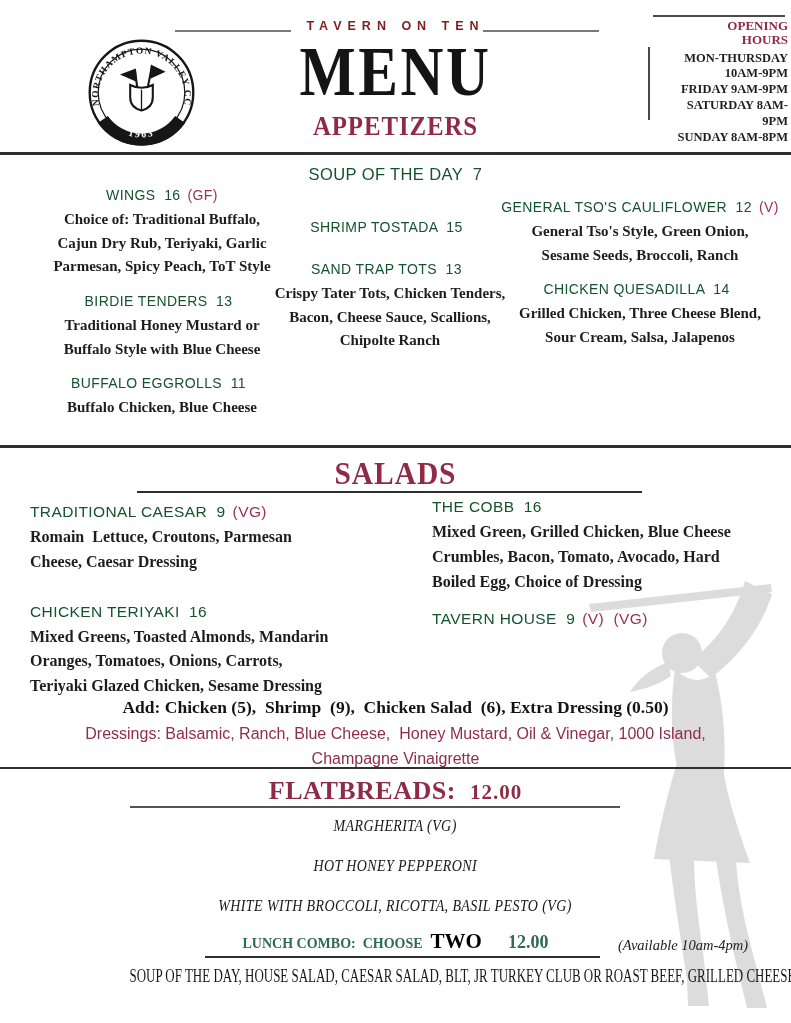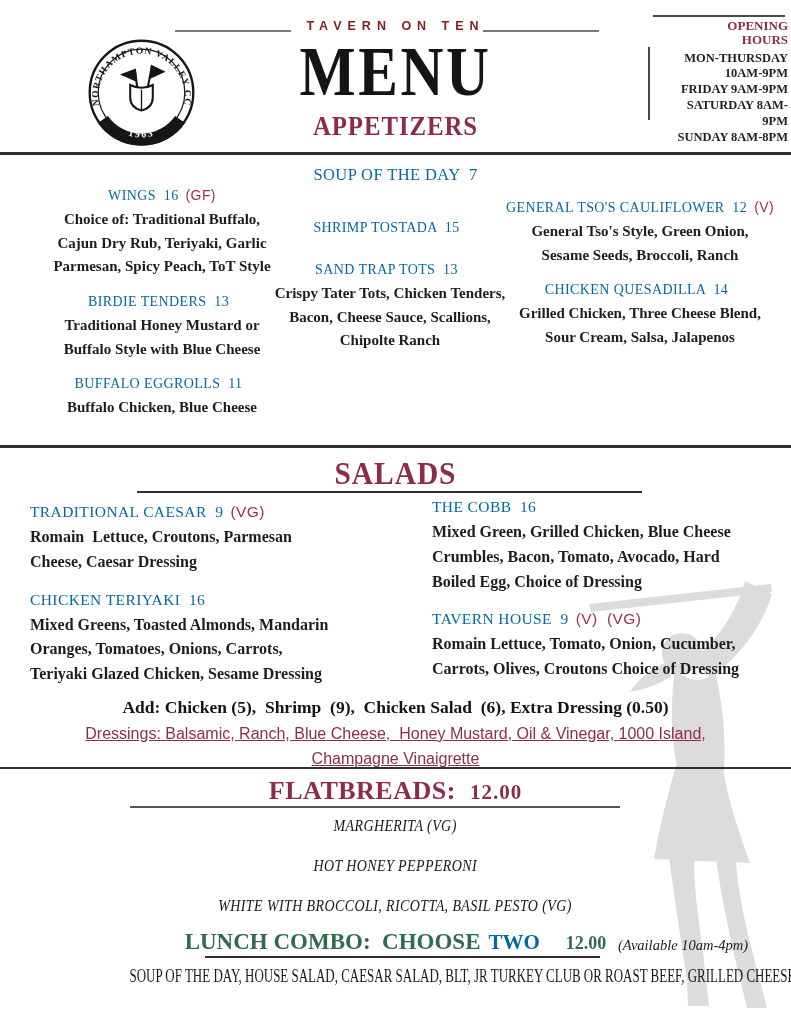--- a/index.html
+++ b/index.html
@@ -18,48 +18,48 @@
   .appetizers-heading{top:111px;font-size:27px;font-weight:bold;letter-spacing:1px;color:#8e2c48;
               transform:scaleX(.92);}
   .hours{left:645px;top:19px;width:143px;text-align:right;z-index:2;}
   .hours-heading{color:#8e2c48;font-weight:bold;font-size:13px;line-height:1.1;white-space:pre-line;
                  font-family:"Liberation Serif",serif;margin-bottom:3px;}
   .hours-lines{font-size:12.5px;line-height:1.27;color:#1f1f1f;white-space:pre-line;font-weight:600;}
 
   
   .col{position:absolute;text-align:center;z-index:2;}
   .item{margin-bottom:13px;}
-  .item-title{white-space:pre;font-family:Liberation Serif, serif;color:#0369a1;
+  .item-title{white-space:pre;font-family:Liberation Sans, sans-serif;color:#14532d;
               font-size:14px;letter-spacing:.4px;text-align:center;}
   .item-tag{white-space:pre;font-family:"Liberation Sans",sans-serif;color:#9c3050;
             font-size:14px;margin-left:7px;letter-spacing:.4px;}
   .item-desc{white-space:pre-wrap;font-weight:bold;font-size:15px;line-height:1.58;color:#1d1d1d;
              margin-top:4px;}
 
   
   .salads-heading{top:456px;font-size:31px;font-weight:bold;letter-spacing:1px;color:#8e2c48;
                   transform:scaleX(.95);}
   .salad-col{text-align:left;}
   .salad-col .item-title,.salad-col .item-tag{font-size:15.5px;}
   .salad-col .item-desc{font-size:16px;line-height:1.55;}
   .add-line{top:697px;font-size:17.5px;font-weight:bold;color:#141414;white-space:pre;z-index:2;}
   .dressings{top:722px;font-family:"Liberation Sans",sans-serif;font-size:16px;line-height:1.55;
-             color:#8f2d4b;white-space:pre-wrap;z-index:2;text-decoration:underline;}
+             color:#8f2d4b;white-space:pre-wrap;z-index:2;}
 
   
   .flat-heading{top:776px;color:#8e2c48;font-weight:bold;z-index:2;}
   .flat-heading .lbl{font-size:26px;letter-spacing:.5px;}
   .flat-heading .prc{font-size:21px;margin-left:14px;letter-spacing:1px;}
   .flat-items{top:815px;z-index:2;font-style:italic;}
   .flat-item{margin-bottom:19px;}
   .condensed{display:inline-block;white-space:nowrap;font-size:17.5px;transform:scaleX(.8);
              transform-origin:center;color:#191919;letter-spacing:.5px;}
   .lunch-heading{top:929px;font-weight:bold;z-index:2;}
-  .lunch-green{color:#2e6b4f;font-size:23px;white-space:pre;margin-top:28px;}
-  .lunch-black{color:#0369a1;font-size:21px;margin-left:8px;}
+  .lunch-green{color:#2e6b4f;font-size:14px;white-space:pre;margin-top:28px;}
+  .lunch-black{color:#000000;font-size:21px;margin-left:8px;}
   .lunch-price{color:#2e6b4f;font-size:18px;margin-left:26px;}
   .lunch-note{left:618px;top:937px;width:165px;font-style:italic;font-size:14.5px;color:#222;z-index:2;}
   .lunch-items{top:966px;z-index:2;}
   .condensed-xl{display:inline-block;white-space:nowrap;font-size:18px;transform:scaleX(.72);
                 transform-origin:center;color:#191919;}
 
   svg text{font-family:"Liberation Serif",serif;}
 </style>
 </head>
 <body>
@@ -170,21 +170,21 @@
       <div class="item-desc">Grilled Chicken, Three Cheese Blend,
 Sour Cream, Salsa, Jalapenos</div>
     </div>
   </div>
 
   <div class="hline" style="left:0;top:445px;width:791px;height:2.5px;background:#2f2f2f;"></div>
   <div class="abs center salads-heading z">SALADS</div>
   <div class="hline" style="left:137px;top:491px;width:505px;height:2px;background:#2f2f2f;"></div>
 
   <div class="col salad-col" style="left:30px;top:503px;width:365px;">
-    <div class="item" style="margin-bottom:16px;">
+    <div class="item" style="margin-bottom:28px;">
       <span class="item-title">TRADITIONAL CAESAR  9</span><span class="item-tag">(VG)</span>
       <div class="item-desc">Romain  Lettuce, Croutons, Parmesan
 Cheese, Caesar Dressing</div>
     </div>
     <div class="item">
       <span class="item-title">CHICKEN TERIYAKI  16</span><span class="item-tag"></span>
       <div class="item-desc">Mixed Greens, Toasted Almonds, Mandarin
 Oranges, Tomatoes, Onions, Carrots,
 Teriyaki Glazed Chicken, Sesame Dressing</div>
     </div>
@@ -192,22 +192,20 @@
 
   <div class="col salad-col" style="left:432px;top:498px;width:358px;">
     <div class="item" style="margin-bottom:16px;">
       <span class="item-title">THE COBB  16</span><span class="item-tag"></span>
       <div class="item-desc">Mixed Green, Grilled Chicken, Blue Cheese
 Crumbles, Bacon, Tomato, Avocado, Hard
 Boiled Egg, Choice of Dressing</div>
     </div>
     <div class="item">
       <span class="item-title">TAVERN HOUSE  9</span><span class="item-tag">(V)  (VG)</span>
-      <div class="item-desc">Romain Lettuce, Tomato, Onion, Cucumber,
-Carrots, Olives, Croutons Choice of Dressing</div>
     </div>
   </div>
 
   <div class="abs center add-line">Add: Chicken (5),  Shrimp  (9),  Chicken Salad  (6), Extra Dressing (0.50)</div>
   <div class="abs center dressings">Dressings: Balsamic, Ranch, Blue Cheese,  Honey Mustard, Oil &amp; Vinegar, 1000 Island,
 Champagne Vinaigrette</div>
 
   <div class="hline" style="left:0;top:767px;width:791px;height:2px;background:#2f2f2f;"></div>
   <div class="abs center flat-heading">
     <span class="lbl">FLATBREADS:</span><span class="prc">12.00</span>

